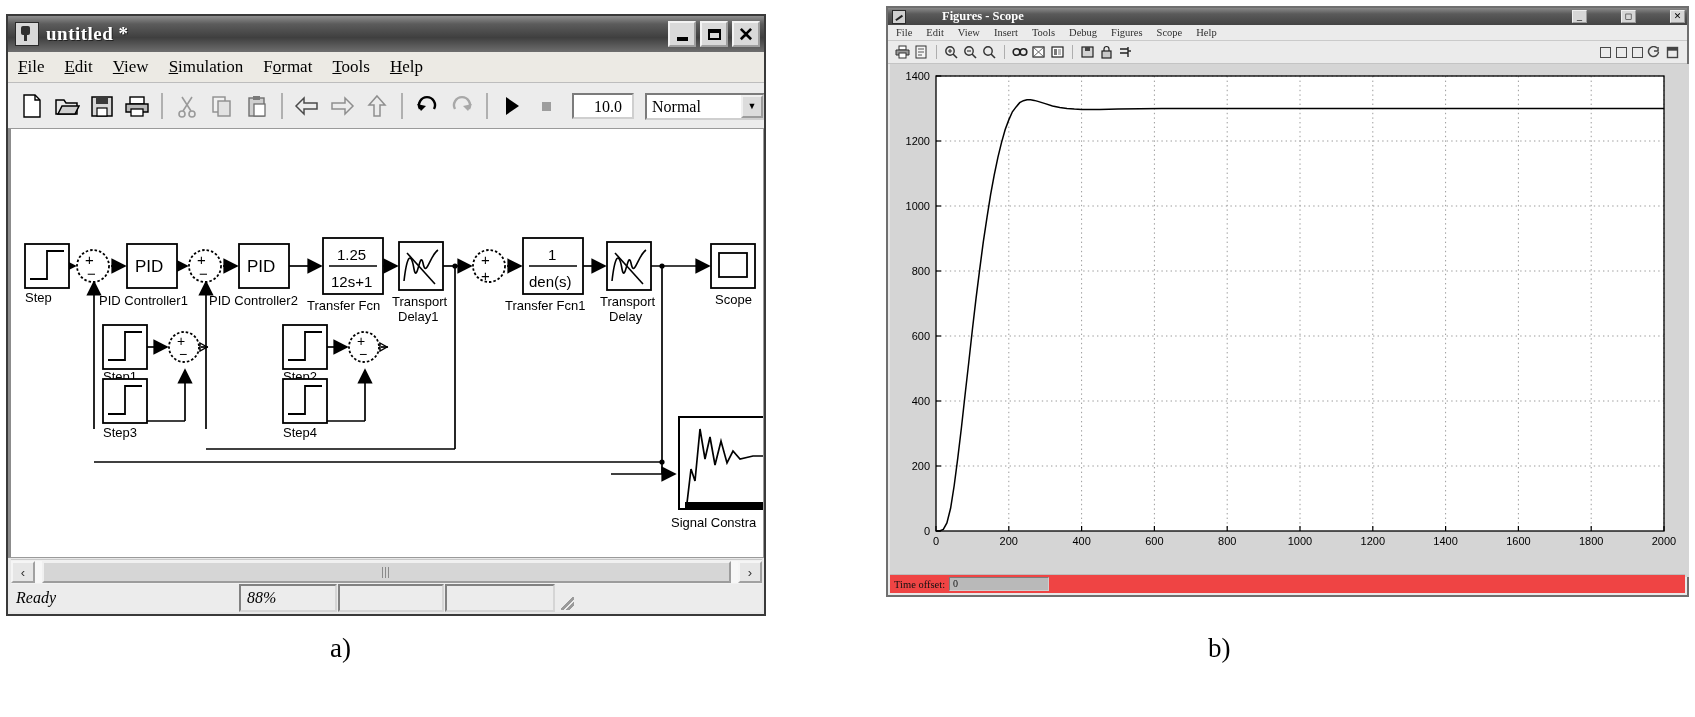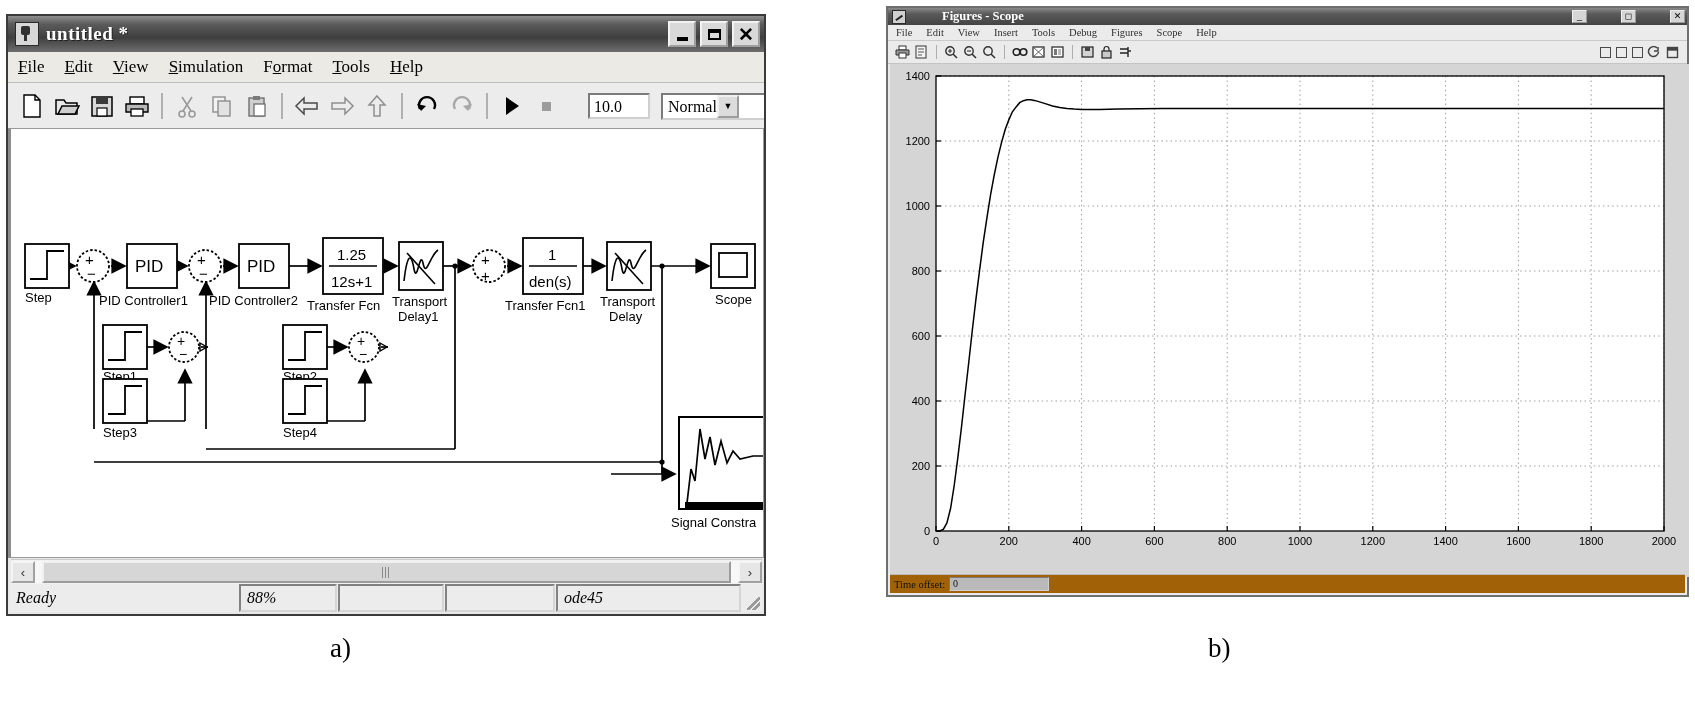--- a/index.html
+++ b/index.html
@@ -50,26 +50,26 @@
 
   #simulink-toolbar{
     height:46px;background:#ececec;border-bottom:1px solid #b5b5b5;
     display:flex;align-items:center;padding-left:8px;gap:3px;overflow:hidden;
   }
   .tb{width:32px;height:32px;display:flex;align-items:center;justify-content:center;flex:none;position:relative;}
   .tb svg{display:block;}
   .tb-sep{width:2px;height:26px;background:#b0b0b0;margin:0 5px;flex:none;}
   #sim-time-field{
     width:62px;height:26px;background:#fff;border:2px inset #cfcfcf;box-sizing:border-box;
-    font-family:"Liberation Serif",serif;font-size:16px;padding-left:4px;line-height:23px;flex:none;margin-left:22px;
+    font-family:"Liberation Serif",serif;font-size:16px;padding-left:20px;line-height:23px;flex:none;margin-left:6px;
   }
   #sim-mode-select{
     width:120px;height:27px;background:#fff;border:2px inset #cfcfcf;box-sizing:border-box;
     font-family:"Liberation Serif",serif;font-size:16px;padding-left:5px;line-height:23px;flex:none;
-    margin-left:8px;display:flex;align-items:center;justify-content:flex-start;
+    margin-left:8px;display:flex;align-items:center;justify-content:space-between;
   }
   #sim-mode-select .caret{
     width:22px;height:23px;background:#dcdcdc;border:2px outset #f0f0f0;box-sizing:border-box;
     display:flex;align-items:center;justify-content:center;font-size:9px;
   }
 
   #canvas-area{
     position:absolute;left:0;top:112px;right:0;bottom:56px;background:#ffffff;
     border:1px solid #9a9a9a;border-left:3px solid #8c8c8c;box-sizing:border-box;overflow:hidden;
   }
@@ -154,21 +154,21 @@
   .stb-r{
     width:11px;height:11px;border:1.4px solid #4a4a4a;box-sizing:border-box;margin-left:3px;flex:none;background:#ebebeb;
   }
 
   #plot-region{
     position:absolute;left:2px;top:56px;right:2px;bottom:22px;background:#d5d5d5;
   }
   #plot-svg{position:absolute;left:0;top:0;}
 
   #scope-bottombar{
-    position:absolute;left:2px;right:2px;bottom:2px;height:18px;background:#a16207;
+    position:absolute;left:2px;right:2px;bottom:2px;height:18px;background:#ef4444;
     display:flex;align-items:center;border-top:1px solid #bcbcbc;
   }
   #time-offset-label{
     font-family:"Liberation Serif",serif;font-size:10.5px;color:#111;padding:0 4px;white-space:nowrap;
   }
   #time-offset-value{
     flex:0 0 100px;height:14px;background:#b9b9b9;border:1px inset #cfcfcf;box-sizing:border-box;
     font-family:"Liberation Serif",serif;font-size:10px;padding-left:3px;line-height:12px;color:#111;
   }
 
@@ -501,21 +501,20 @@
         </div>
     </div>
     <div class="sb-btn">›</div>
   </div>
 
   <div id="simulink-statusbar">
     <div class="status-cell" id="status-ready">Ready</div>
     <div class="status-cell" id="status-zoom">88%</div>
     <div class="status-cell" id="status-blank1"></div>
     <div class="status-cell" id="status-blank2"></div>
-    <div class="status-cell" id="status-solver">ode45</div>
     <div id="status-resize"></div>
   </div>
 </div>
 
 <div id="scope-window">
 
   <div id="scope-titlebar">
     <div class="fig-ico"></div>
     <div id="scope-title-text">Figures - Scope</div>
     <div class="swin-btn">_</div>

